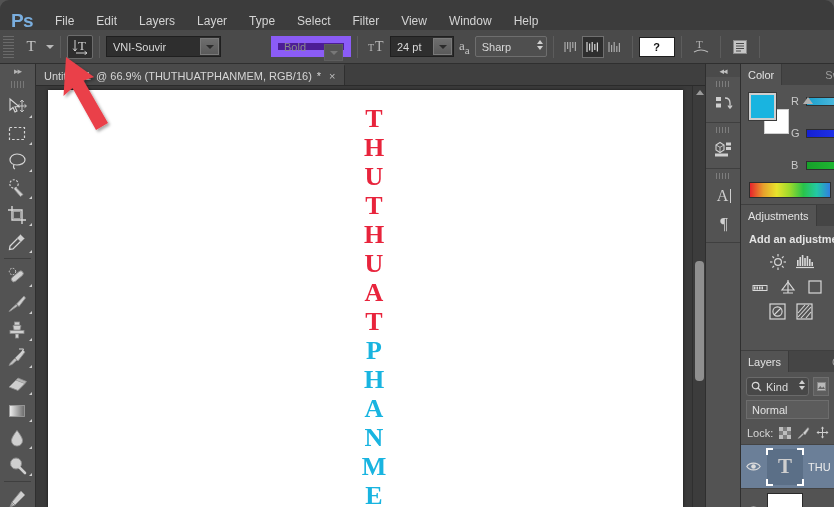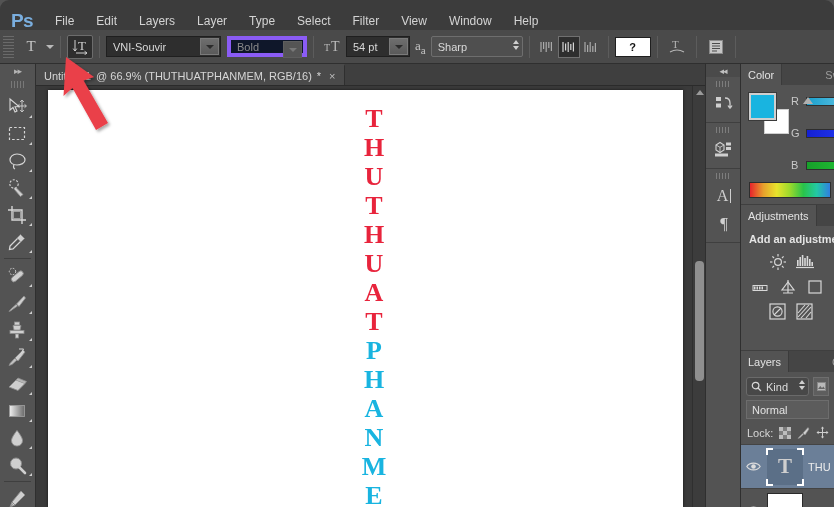--- a/index.html
+++ b/index.html
@@ -58,34 +58,34 @@
     width:26px; height:24px; display:flex; align-items:center; justify-content:center;
     border:1px solid transparent; border-radius:2px;
     color:#c5c5c5;
   }
   .btn-icon.active{ background:#2e2e2e; border:1px solid #6c6c6c; }
   .field{
     height:21px; background:#2e2e2e; border:1px solid #1f1f1f;
     display:flex; align-items:center; color:#d9d9d9; font-size:11px;
     padding-left:6px; position:relative;
   }
-  .field.disabled{ background:#0f172a; border:4px solid #8b5cf6; color:#8a8a8a; }
+  .field.disabled{ background:#4c1d95; border:7px solid #8b5cf6; color:#8a8a8a;margin-left:44px; }
   .field .dd{
     position:absolute; right:1px; top:1px; width:19px; height:17px;
     background:linear-gradient(#6e6e6e,#5a5a5a); border:1px solid #7a7a7a;
     display:flex;align-items:center;justify-content:center;
   }
   .field.disabled .dd{ background:#555; border:1px solid #5e5e5e; }
   .dd i{ width:0;height:0;border-left:4px solid transparent;border-right:4px solid transparent;
          border-top:4px solid #2b2b2b; }
   .field.disabled .dd i{ border-top-color:#787878; }
   .font-field{ width:115px; }
   .style-field{ width:80px; }
   .size-field{ width:64px; }
-  .aa-field{ width:92px; }
+  .aa-field{ width:72px; }
   .spin{
     position:absolute; right:3px; top:3px; display:flex; flex-direction:column;
     gap:2px; align-items:center;
   }
   .spin i{ width:0;height:0;border-left:3px solid transparent;border-right:3px solid transparent; }
   .spin i.up{ border-bottom:4px solid #cfcfcf; }
   .spin i.dn{ border-top:4px solid #cfcfcf; }
   .align-btn{
     width:22px;height:22px; display:flex;align-items:center;justify-content:center;
     border:1px solid transparent;
@@ -324,21 +324,21 @@
     <div class="opt-sep"></div>
 
     <div class="tool-preset">
       <svg width="18" height="16" viewBox="0 0 18 16">
         <text x="0" y="12" font-family="Liberation Serif, serif" font-size="10" fill="#b9b9b9">T</text>
         <text x="7" y="12" font-family="Liberation Serif, serif" font-size="14" fill="#b9b9b9">T</text>
       </svg>
     </div>
 
     <div class="field size-field">
-      <span>54 pt</span>
+      <span>24 pt</span>
       <span class="dd">
           <i></i>
         </span>
     </div>
 
     <div class="lbl-aa">a<sub style="font-size:11px">a</sub></div>
 
     <div class="field aa-field" style="border-radius:2px;background:#4f4f4f;border:1px solid #6e6e6e;">
       <span>Sharp</span>
       <span class="spin">

